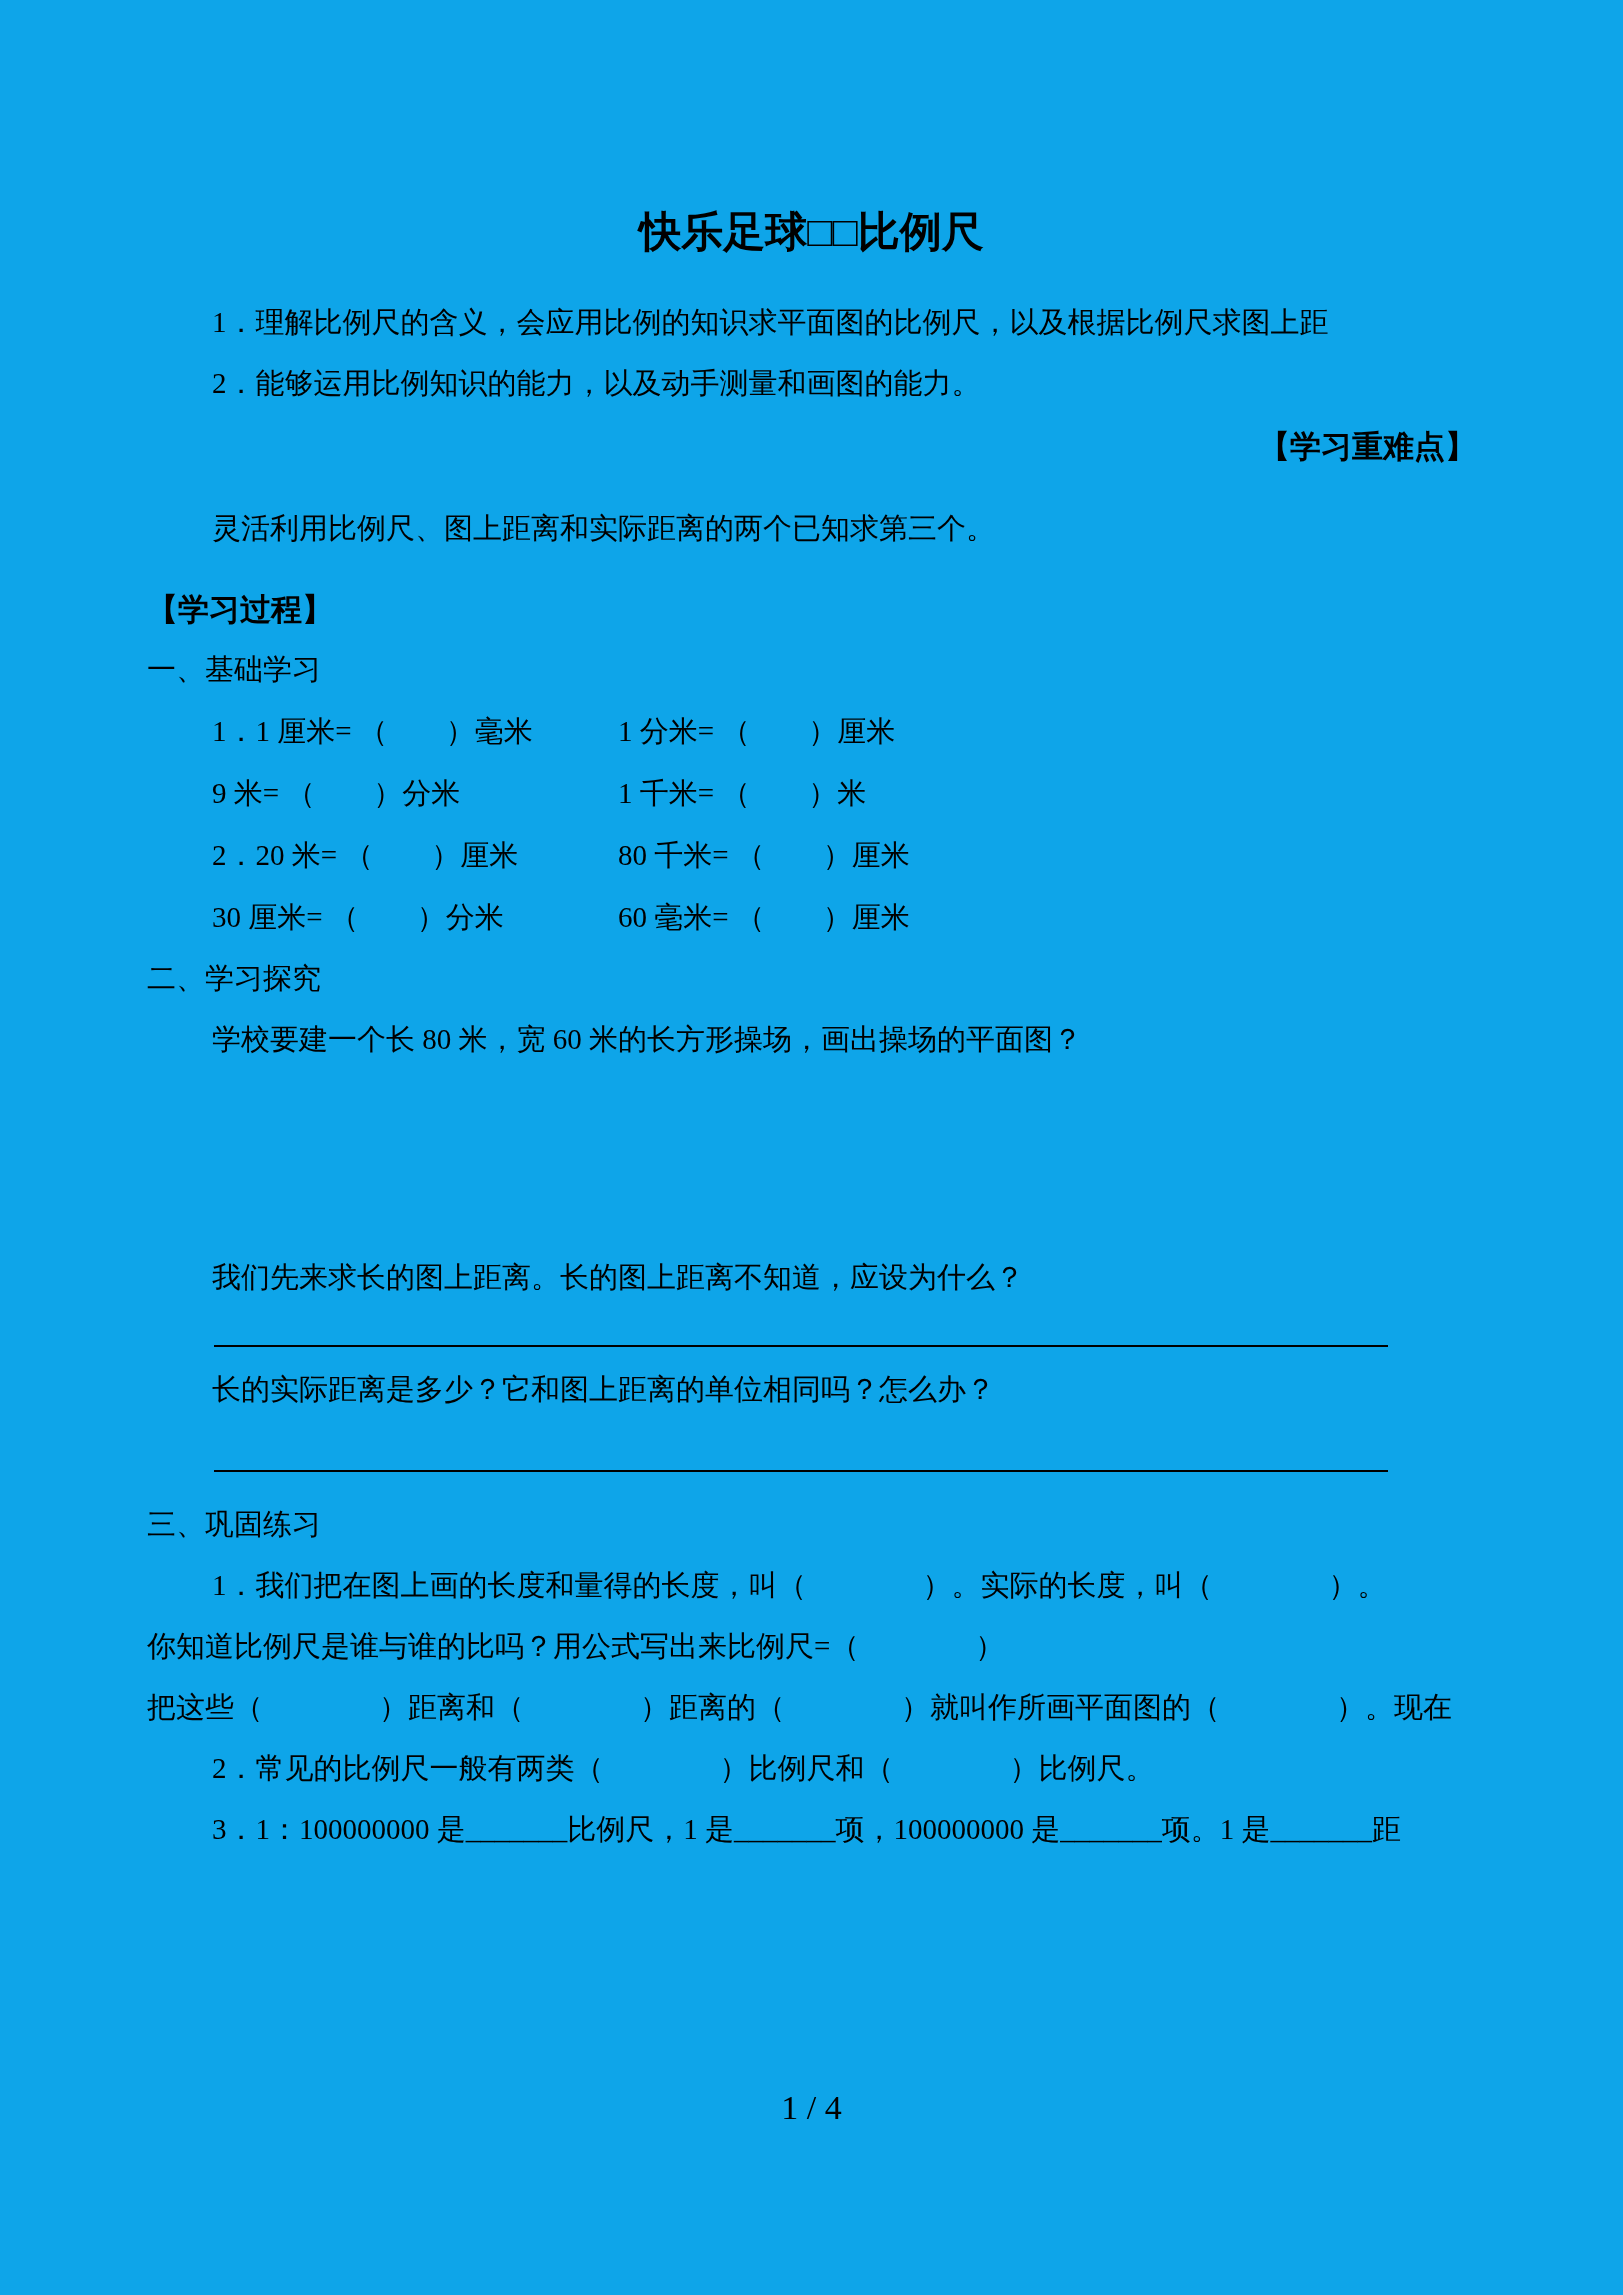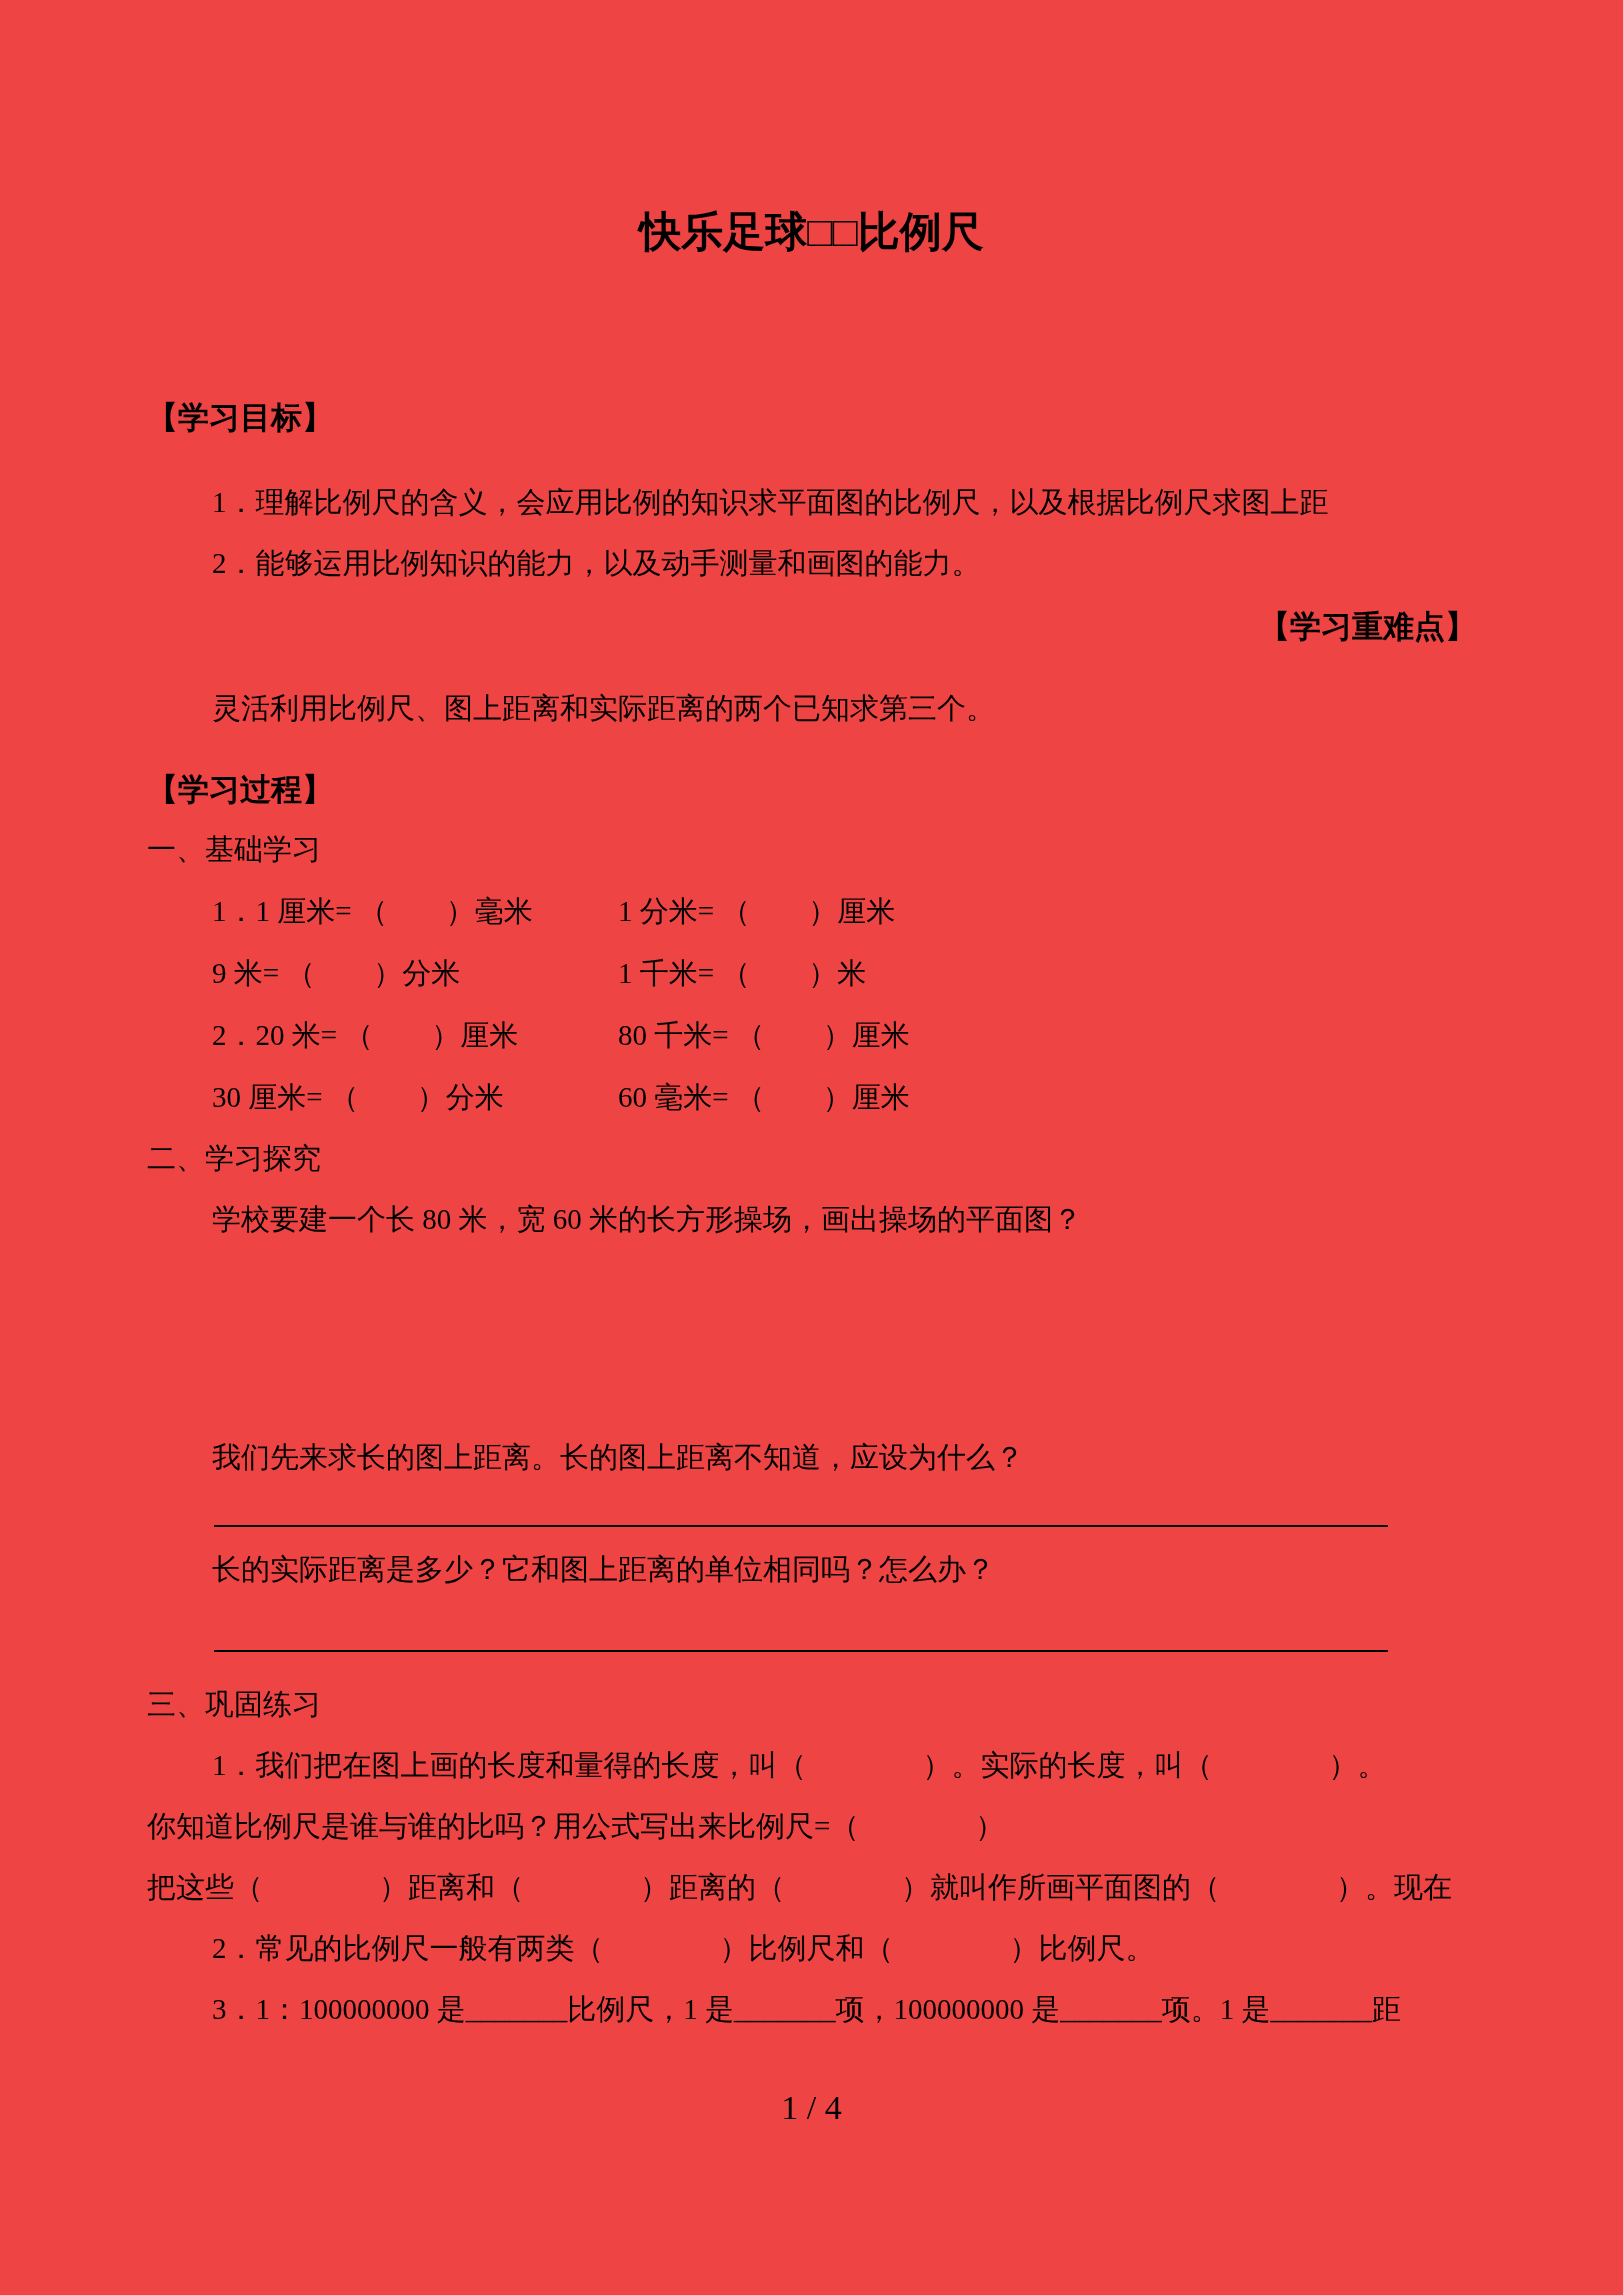--- a/index.html
+++ b/index.html
@@ -1,20 +1,20 @@
 <!DOCTYPE html>
 <html style="font-size:11px"><head>
 <meta charset="utf-8">
 <style>
   html, body { margin: 0; padding: 0; background: #888; }
   .page {
     position: relative;
     width: 1623px;
     height: 2295px;
-    background: #ef4444;
+    background: #0ea5e9;
     font-family: "Liberation Serif", "DejaVu Serif", serif;
     color: #000000;
     overflow: hidden;
     margin: 0 auto;
   }
   .content {
     position: absolute;
     left: 147px;
     top: 0;
     width: 1329px;
@@ -75,21 +75,20 @@
   }
 </style>
 </head>
 <body>
 
 <div class="page">
   <div class="content">
 
     <div class="doc-title">快乐足球□□比例尺</div>
 
-    <div class="h-bracket" id="h-goals">【学习目标】</div>
     <div class="bl indent" id="goals-1-1">1．理解比例尺的含义，会应用比例的知识求平面图的比例尺，以及根据比例尺求图上距</div>
     <div class="bl indent" id="goals-2">2．能够运用比例知识的能力，以及动手测量和画图的能力。</div>
 
     <div class="h-bracket" id="h-keypoints">【学习重难点】</div>
     <div class="bl indent" id="keypoints-content">灵活利用比例尺、图上距离和实际距离的两个已知求第三个。</div>
 
     <div class="h-bracket" id="h-process">【学习过程】</div>
 
     <div class="bl" id="h-basic">一、基础学习</div>
 

